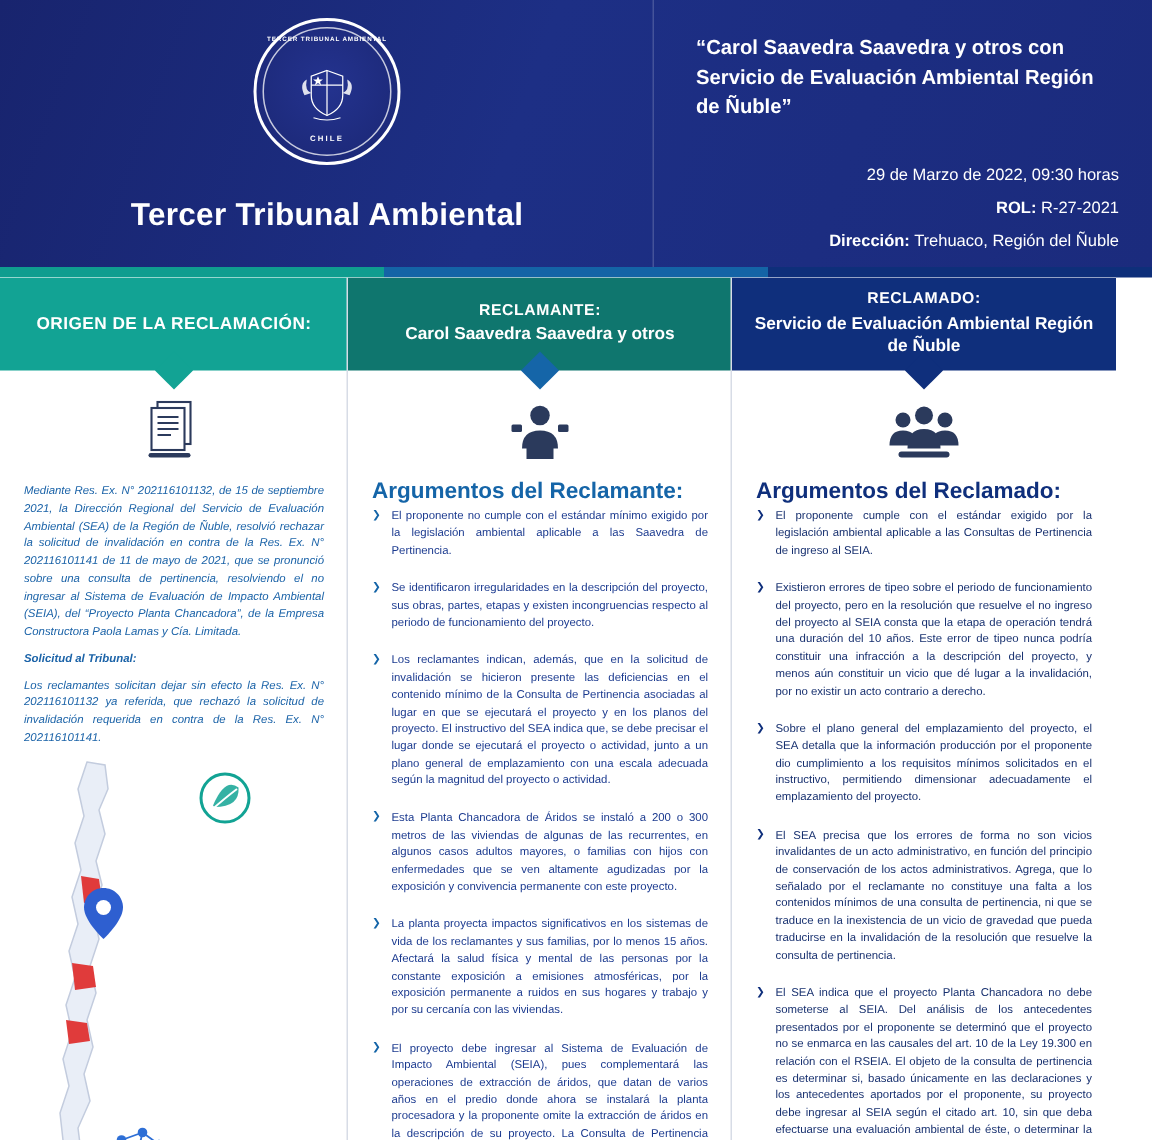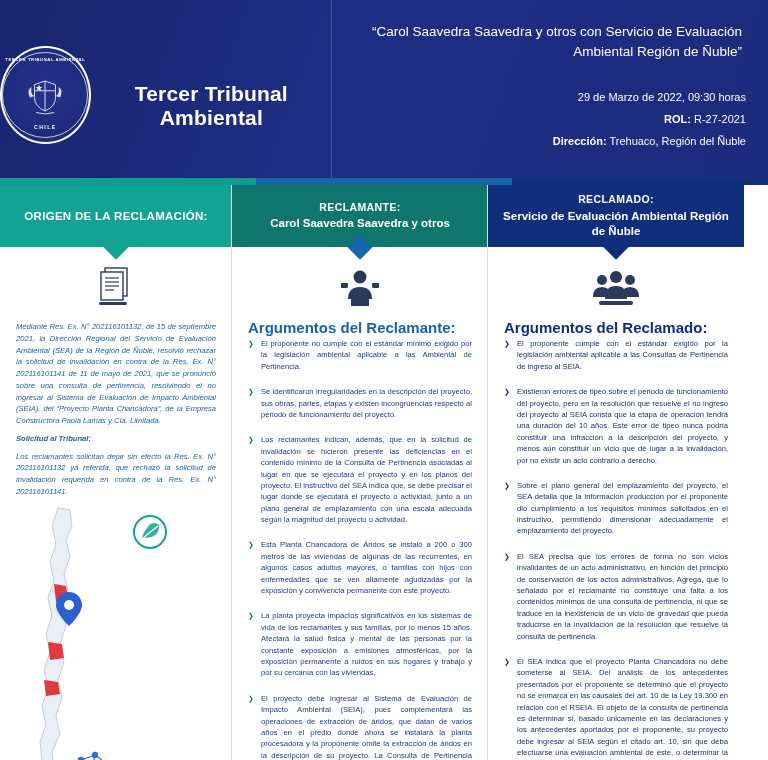--- a/index.html
+++ b/index.html
@@ -13,23 +13,23 @@
 
   
   .header {
     position: relative;
     width: 768px; height: 178px;
     background: #1b2a7a;
     background: linear-gradient(110deg, #18246e 0%, #1d2f85 45%, #1b2b7d 100%);
     display: flex;
   }
   .header-left {
-    width: 332px; height: 100%;
-    position: relative;
-    display: flex; flex-direction: row;
+    width: 436px; height: 100%;
+    position: relative;
+    display: flex; flex-direction: column;
     align-items: center; justify-content: flex-start;
     padding-top: 12px;
   }
   .header-left::after {
     content: "";
     position: absolute; top: 0; right: 0; width: 1px; height: 100%;
     background: rgba(255,255,255,0.18);
   }
   .crest {
     width: 98px; height: 98px; border-radius: 50%;
@@ -63,22 +63,22 @@
     font-weight: bold;
     letter-spacing: 0.2px;
     text-align: center;
   }
   .header-right {
     flex: 1; padding: 16px 22px 10px 24px;
     color: #ffffff;
     display: flex; flex-direction: column;
   }
   .case-title {
-    font-size: 13.5px; font-weight: normal; line-height: 1.45;
-    text-align: right; margin-top: 6px; margin-bottom: 28px;
+    font-size: 13.5px; font-weight: bold; line-height: 1.45;
+    text-align: left; margin-top: 6px; margin-bottom: 28px;
     padding: 0 4px;
   }
   .meta-line { font-size: 11px; line-height: 1.55; margin-bottom: 5px; text-align: right; }
   .meta-label { font-weight: bold; }
 
   
   .band { width: 768px; height: 7px; display: flex; }
   .band-a { width: 256px; background: #0f9d8f; }
   .band-b { width: 256px; background: #1464a6; }
   .band-c { width: 256px; background: #0e2f7a; }
@@ -299,21 +299,21 @@
           <rect x="4" y="18" width="7" height="5" rx="1" fill="#2b3a5c"></rect>
           <rect x="35" y="18" width="7" height="5" rx="1" fill="#2b3a5c"></rect>
         </svg>
       </div>
 
       <div class="col-body">
         <div class="sub-title blue">Argumentos del Reclamante:</div>
 
         <div class="bullet-item">
           <span class="chev">❯</span>
-          <span class="para">El proponente no cumple con el estándar mínimo exigido por la legislación ambiental aplicable a las Ambiental de Pertinencia.</span>
+          <span class="para">El proponente no cumple con el estándar mínimo exigido por la legislación ambiental aplicable a las Saavedra de Pertinencia.</span>
         </div>
         <div class="bullet-item">
           <span class="chev">❯</span>
           <span class="para">Se identificaron irregularidades en la descripción del proyecto, sus obras, partes, etapas y existen incongruencias respecto al periodo de funcionamiento del proyecto.</span>
         </div>
         <div class="bullet-item">
           <span class="chev">❯</span>
           <span class="para">Los reclamantes indican, además, que en la solicitud de invalidación se hicieron presente las deficiencias en el contenido mínimo de la Consulta de Pertinencia asociadas al lugar en que se ejecutará el proyecto y en los planos del proyecto. El instructivo del SEA indica que, se debe precisar el lugar donde se ejecutará el proyecto o actividad, junto a un plano general de emplazamiento con una escala adecuada según la magnitud del proyecto o actividad.</span>
         </div>
         <div class="bullet-item">

